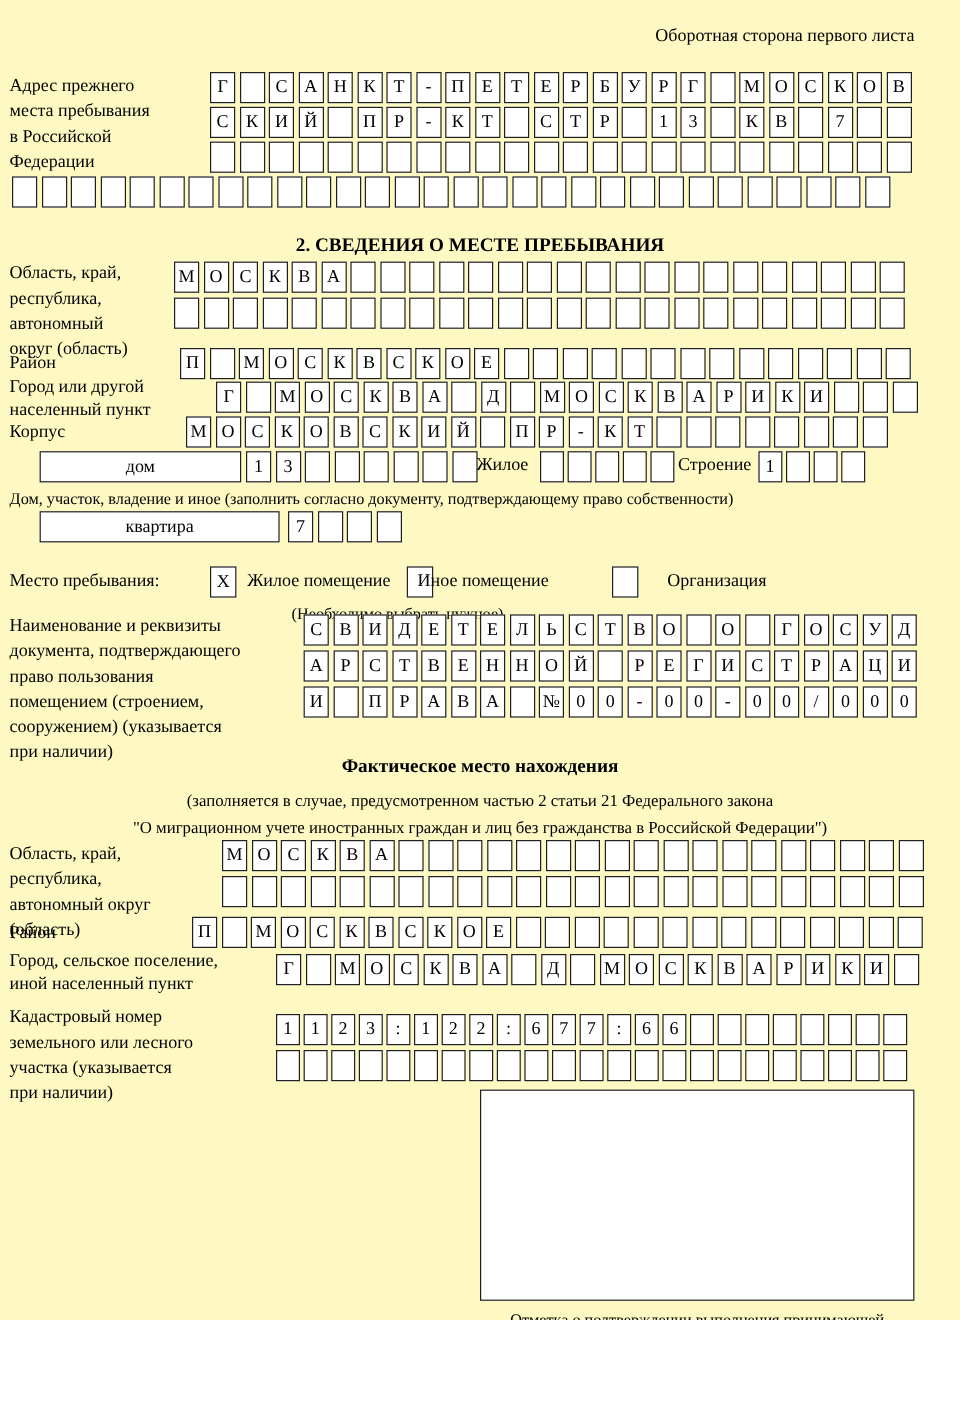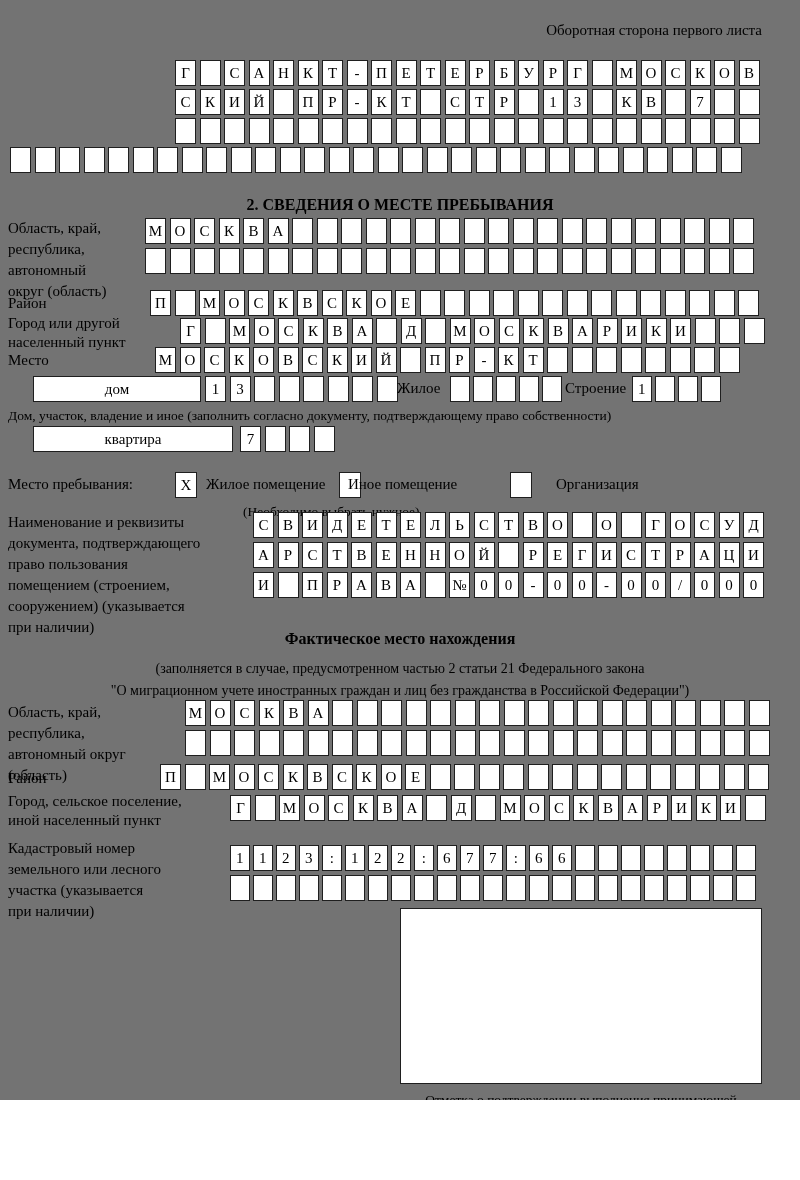--- a/index.html
+++ b/index.html
@@ -1,16 +1,16 @@
 <!DOCTYPE html>
 <html><head>
 <meta charset="utf-8">
 <style>
   html,body{margin:0;padding:0;background:#fff;}
-  .page{position:relative;width:800px;height:1100px;background:#737373;color:#000;
+  .page{position:relative;width:800px;height:1100px;background:#fef9c3;color:#000;
         font-family:"Liberation Serif", serif;overflow:hidden;}
   .abs{position:absolute;}
   .row{display:flex;}
   .cell{flex:none;width:21px;height:26px;border:1.6px solid #1f1f1f;box-sizing:border-box;
         margin-right:3.5px;display:flex;align-items:center;justify-content:center;
         font-size:15px;line-height:1;background:#fff;}
   .p23 .cell{width:19.5px;}
   .lbl{font-size:15px;line-height:21px;white-space:pre-line;}
   .small{font-size:13.5px;line-height:17px;}
   .title{font-weight:bold;font-size:16px;}
@@ -23,20 +23,24 @@
   .stamp{border:1.6px solid #1f1f1f;box-sizing:border-box;background:#fff;}
   .pre{white-space:pre-line;}
 </style>
 </head>
 <body>
 
 <div class="page">
 
   <div class="abs inlbl" style="top:22px;right:38px;">Оборотная сторона первого листа</div>
 
+  <div class="abs lbl" style="left:8px;top:62px;width:165px;">Адрес прежнего
+места пребывания
+в Российской
+Федерации</div>
   <div class="abs row" style="left:175px;top:60px;">
       <span class="cell">Г</span>
       <span class="cell"></span>
       <span class="cell">С</span>
       <span class="cell">А</span>
       <span class="cell">Н</span>
       <span class="cell">К</span>
       <span class="cell">Т</span>
       <span class="cell">-</span>
       <span class="cell">П</span>
@@ -253,21 +257,21 @@
       <span class="cell">А</span>
       <span class="cell">Р</span>
       <span class="cell">И</span>
       <span class="cell">К</span>
       <span class="cell">И</span>
       <span class="cell"></span>
       <span class="cell"></span>
       <span class="cell"></span>
     </div>
 
-  <div class="abs lbl" style="left:8px;top:350px;">Место</div>
+  <div class="abs lbl" style="left:8px;top:350px;">Корпус</div>
   <div class="abs row" style="left:155px;top:347px;">
       <span class="cell">М</span>
       <span class="cell">О</span>
       <span class="cell">С</span>
       <span class="cell">К</span>
       <span class="cell">О</span>
       <span class="cell">В</span>
       <span class="cell">С</span>
       <span class="cell">К</span>
       <span class="cell">И</span>

